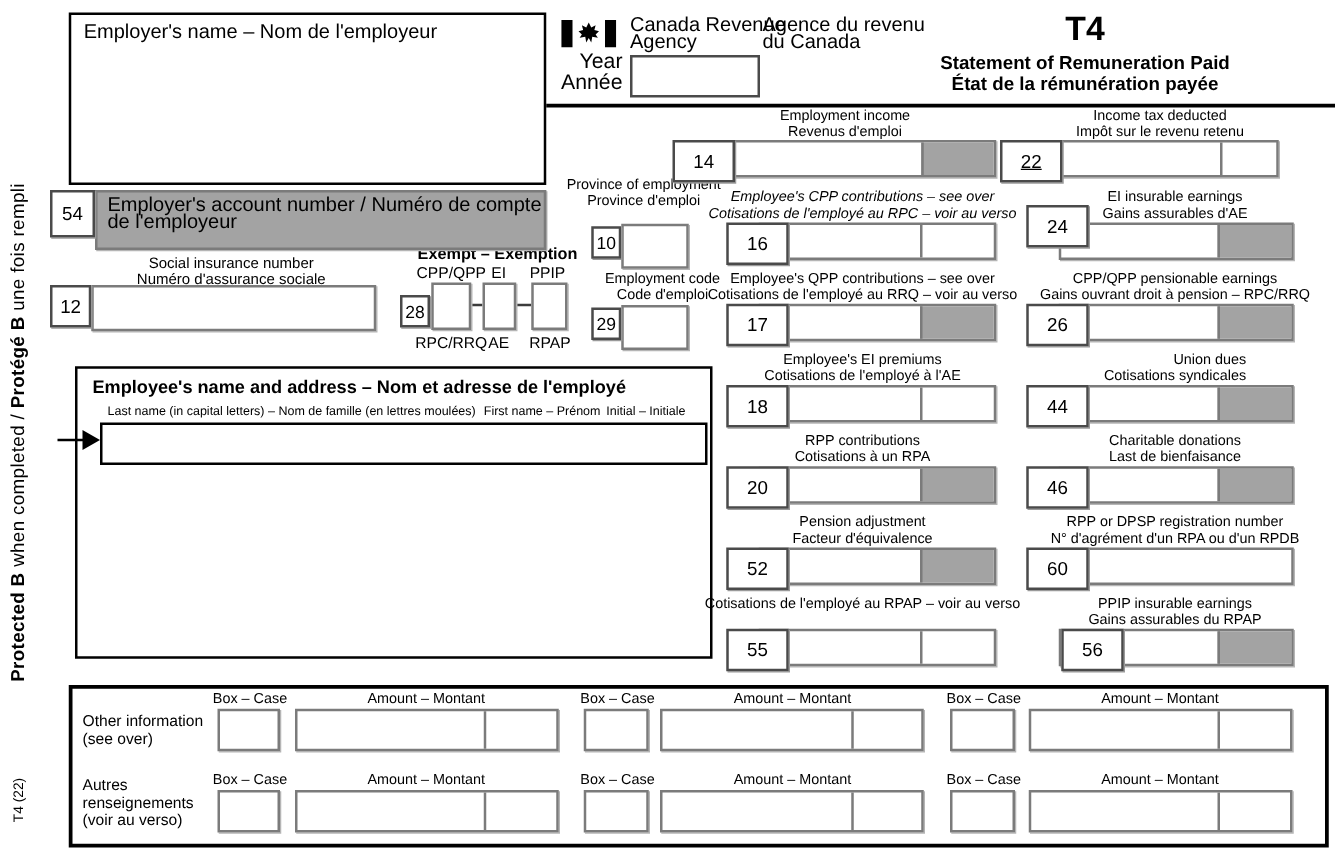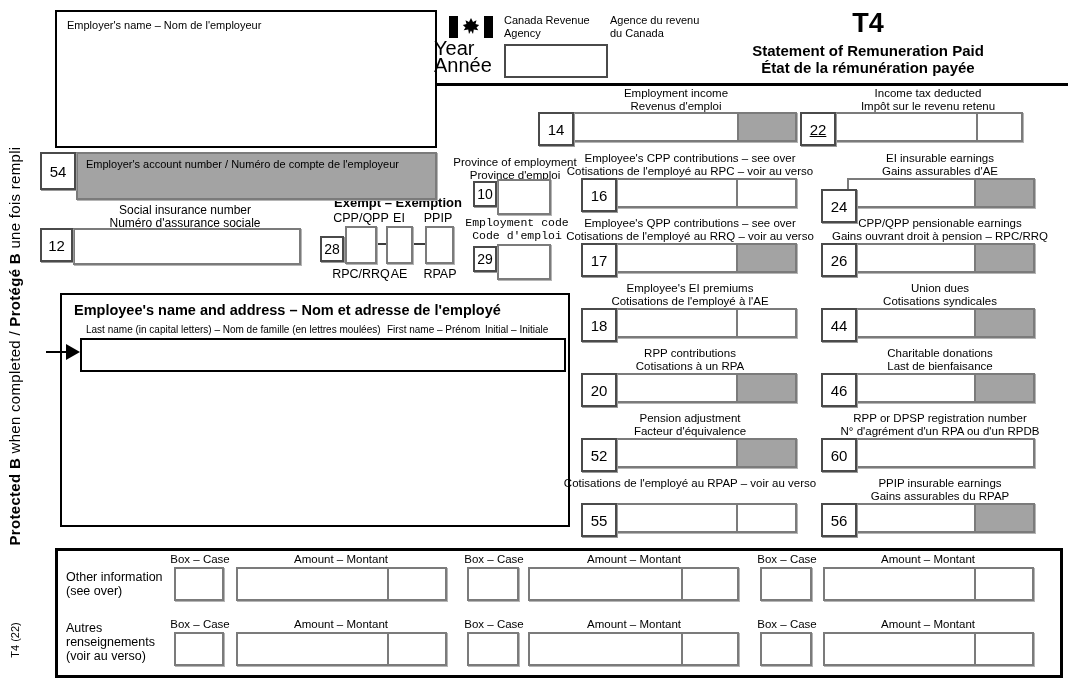--- a/index.html
+++ b/index.html
@@ -3,33 +3,33 @@
 <meta charset="utf-8">
 <style>
   html,body{margin:0;padding:0;background:#fff;}
   .pg{position:relative;width:1068px;height:690px;background:#ffffff;
       font-family:"Liberation Sans",sans-serif;color:#000;overflow:hidden;}
   .abs{position:absolute;}
   
   .lbl2{position:absolute;transform:translateX(-50%);text-align:center;
         white-space:nowrap;font-size:11.5px;line-height:12.5px;}
   
-  .tab{position:absolute;width:36px;height:34px;border:2px solid #4a4a4a;background:#fff;
+  .tab{position:absolute;width:50px;height:34px;border:2px solid #4a4a4a;background:#fff;
        font-size:15px;display:flex;align-items:center;justify-content:center;
        box-sizing:border-box;z-index:3;box-shadow:1px 1px 0 #9a9a9a;}
   .tab-sm{width:24px;height:26px;font-size:14px;}
   
   .field{position:absolute;height:30px;border:2px solid #7b7b7b;background:#fff;
          box-sizing:border-box;z-index:2;box-shadow:1px 1px 0 #b5b5b5;}
   .cents{position:absolute;top:0;right:0;height:100%;border-left:2px solid #7b7b7b;box-sizing:border-box;}
   .gray{background:#a3a3a3;}
   .blackbox{position:absolute;border:2px solid #000;box-sizing:border-box;background:#fff;}
   .vtext{position:absolute;transform-origin:0 0;transform:rotate(-90deg);white-space:nowrap;}
   .b{font-weight:bold;}
-  .smalllbl{position:absolute;font-size:11px;line-height:13px;}
+  .smalllbl{position:absolute;font-size:16px;line-height:13px;}
   .conn{position:absolute;height:2px;background:#3c3c3c;z-index:1;}
 </style>
 </head>
 <body>
 
 <div class="pg">
 
   <div class="vtext" style="left:6px;top:562px;width:432px;font-size:15px;text-align:center;letter-spacing:.3px;">
     <span class="b">Protected B</span><span> when completed / </span><span class="b">Protégé B</span><span> une fois rempli</span>
   </div>
@@ -47,21 +47,21 @@
     <path fill="#000" d="M22 2 l2 4 3.5-1.8 -1 3.8 3.7 1 -2.7 2.6 1.8 2.6 -4.5-.8 -.8 4.6 -2-3.6 -2 3.6 -.8-4.6 -4.5 .8 1.8-2.6 -2.7-2.6 3.7-1 -1-3.8 3.5 1.8 z"></path>
   </svg>
   <div class="smalllbl" style="left:504px;top:14px;">
     <div>Canada Revenue</div>
       <div>Agency</div>
   </div>
   <div class="smalllbl" style="left:610px;top:14px;">
     <div>Agence du revenu</div>
       <div>du Canada</div>
   </div>
-  <div class="abs" style="left:434px;top:40px;width:64px;font-size:20px;line-height:17px;">
+  <div class="abs" style="left:434px;top:40px;width:64px;text-align:right;font-size:17px;line-height:17px;">
     <div>Year</div>
       <div>Année</div>
   </div>
   <div class="abs" style="left:504px;top:44px;width:104px;height:34px;border:2px solid #4a4a4a;box-sizing:border-box;background:#fff;"></div>
 
   <div class="abs b" style="left:868px;top:8px;transform:translateX(-50%);font-size:27px;">T4</div>
   <div class="abs b" style="left:868px;top:42px;transform:translateX(-50%);font-size:15px;white-space:nowrap;">Statement of Remuneration Paid</div>
   <div class="abs b" style="left:868px;top:59px;transform:translateX(-50%);font-size:15px;white-space:nowrap;">État de la rémunération payée</div>
   <div class="abs" style="left:437px;top:83px;width:631px;height:3px;background:#000;"></div>
 
@@ -122,52 +122,52 @@
     <div>Income tax deducted</div>
       <div>Impôt sur le revenu retenu</div>
   </div>
   <div class="tab" style="left:800px;top:112px;text-decoration:underline;">
       <span>22</span>
     </div>
   <div class="field" style="left:826px;top:112px;width:197px;">
     <div class="cents" style="width:45px;"></div>
   </div>
 
-  <div class="lbl2" style="left:515px;top:156px;">
+  <div class="lbl2" style="left:515px;top:142px;">
     <div>Province of employment</div>
       <div>Province d'emploi</div>
   </div>
   <div class="tab tab-sm" style="left:473px;top:181px;">
       <span>10</span>
     </div>
   <div class="field" style="left:497px;top:179px;width:54px;height:36px;"></div>
 
-  <div class="lbl2" style="left:690px;top:152px;">
+  <div class="lbl2" style="left:690px;top:152px;font-style:italic;">
     <div>Employee's CPP contributions – see over</div>
       <div>Cotisations de l'employé au RPC – voir au verso</div>
   </div>
   <div class="tab" style="left:581px;top:178px;">
       <span>16</span>
     </div>
   <div class="field" style="left:607px;top:178px;width:190px;">
     <div class="cents" style="width:59px;"></div>
   </div>
 
   <div class="lbl2" style="left:940px;top:152px;">
     <div>EI insurable earnings</div>
       <div>Gains assurables d'AE</div>
   </div>
-  <div class="tab" style="left:821px;top:189px;text-align:right;">
+  <div class="tab" style="left:821px;top:164px;text-align:right;">
       <span>24</span>
     </div>
   <div class="field" style="left:847px;top:178px;width:188px;">
     <div class="cents gray" style="width:59px;"></div>
   </div>
 
-  <div class="lbl2" style="left:517px;top:217px;font-family:Liberation Mono, monospace;">
+  <div class="lbl2" style="left:530px;top:217px;">
     <div>Employment code</div>
       <div>Code d'emploi</div>
   </div>
   <div class="tab tab-sm" style="left:473px;top:246px;">
       <span>29</span>
     </div>
   <div class="field" style="left:497px;top:244px;width:54px;height:36px;"></div>
 
   <div class="lbl2" style="left:690px;top:217px;">
     <div>Employee's QPP contributions – see over</div>
@@ -195,21 +195,21 @@
     <div>Employee's EI premiums</div>
       <div>Cotisations de l'employé à l'AE</div>
   </div>
   <div class="tab" style="left:581px;top:308px;">
       <span>18</span>
     </div>
   <div class="field" style="left:607px;top:308px;width:190px;">
     <div class="cents" style="width:59px;"></div>
   </div>
 
-  <div class="lbl2" style="left:940px;top:282px;">
+  <div class="lbl2" style="left:940px;top:282px;text-align:right;">
     <div>Union dues</div>
       <div>Cotisations syndicales</div>
   </div>
   <div class="tab" style="left:821px;top:308px;">
       <span>44</span>
     </div>
   <div class="field" style="left:847px;top:308px;width:188px;">
     <div class="cents gray" style="width:59px;"></div>
   </div>
 
@@ -262,21 +262,21 @@
       <span>55</span>
     </div>
   <div class="field" style="left:607px;top:503px;width:190px;">
     <div class="cents" style="width:59px;"></div>
   </div>
 
   <div class="lbl2" style="left:940px;top:477px;">
     <div>PPIP insurable earnings</div>
       <div>Gains assurables du RPAP</div>
   </div>
-  <div class="tab" style="left:821px;top:503px;">
+  <div class="tab" style="left:849px;top:503px;">
       <span>56</span>
     </div>
   <div class="field" style="left:847px;top:503px;width:188px;">
     <div class="cents gray" style="width:59px;"></div>
   </div>
 
   <div class="blackbox" style="left:55px;top:548px;width:1008px;height:130px;border-width:3px;"></div>
 
   <div class="abs" style="left:66px;top:570px;font-size:12.5px;line-height:14px;">
     <div>Other information</div>

